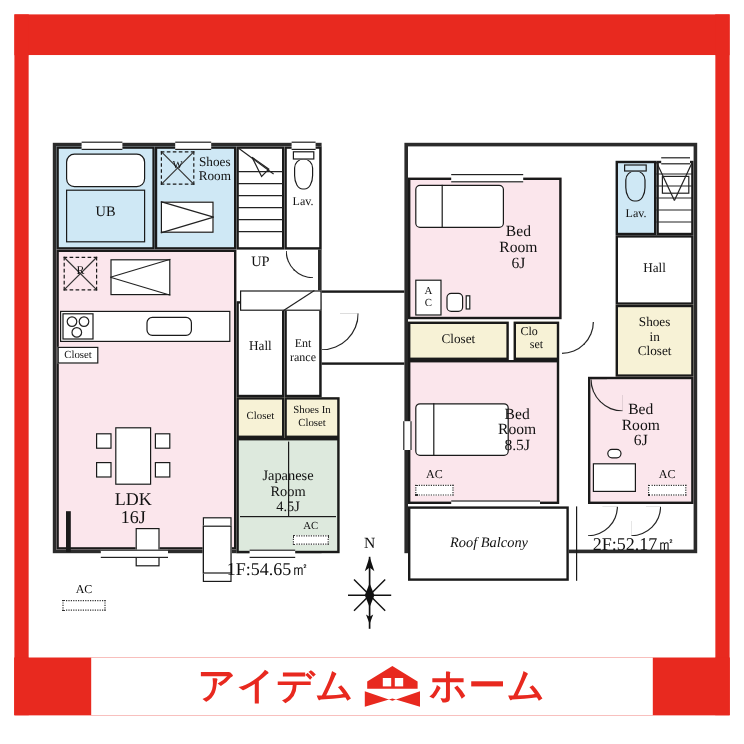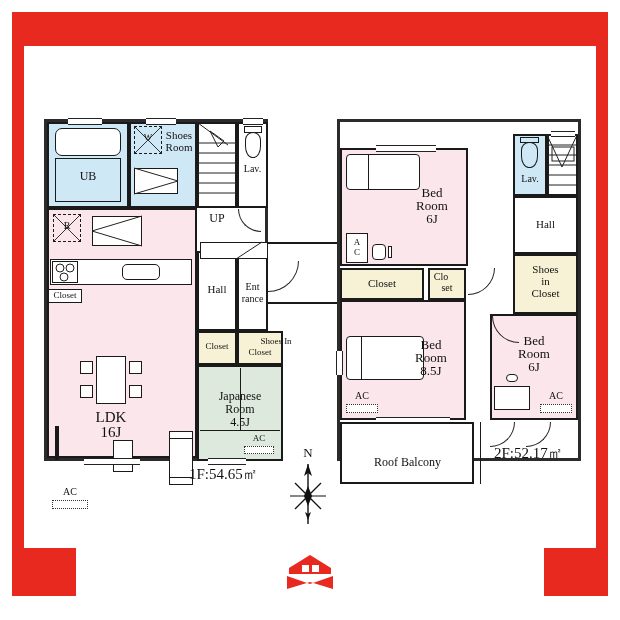--- a/index.html
+++ b/index.html
@@ -174,21 +174,21 @@
       </svg>
       <div class="door-r" style="left:244px;top:215px;width:30px;height:30px;"></div>
       <div class="line" style="left:244px;top:196px;width:76px;height:2px;"></div>
       <div class="line" style="left:318px;top:196px;width:2px;height:62px;"></div>
       <div class="line" style="left:244px;top:256px;width:76px;height:2px;"></div>
 
       <div class="rm w cream" style="left:173px;top:285px;width:40px;height:34px;"></div>
       <div class="lbl f9" style="left:171px;top:296px;width:44px;">Closet</div>
 
       <div class="rm w cream" style="left:213px;top:285px;width:46px;height:34px;"></div>
-      <div class="lbl f9" style="left:211px;top:291px;width:50px;padding-left:16px;">Shoes In</div>
+      <div class="lbl f9" style="left:211px;top:291px;width:50px;">Shoes In</div>
       <div class="lbl f9" style="left:211px;top:302px;width:50px;">Closet</div>
 
       <div class="rm w green" style="left:173px;top:319px;width:86px;height:96px;"></div>
       <div class="lbl f12" style="left:168px;top:344px;width:96px;">Japanese</div>
       <div class="lbl f12" style="left:168px;top:357px;width:96px;">Room</div>
       <div class="lbl f12" style="left:168px;top:370px;width:96px;">4.5J</div>
       <div class="line" style="left:176px;top:384px;width:80px;height:1px;"></div>
       <div class="line" style="left:216px;top:322px;width:1px;height:62px;"></div>
       <div class="ac" style="left:220px;top:400px;width:30px;height:8px;"></div>
       <div class="lbl f9" style="left:220px;top:388px;width:30px;">AC</div>
@@ -286,37 +286,39 @@
       <div class="lbl f13" style="left:466px;top:288px;width:88px;">Bed</div>
       <div class="lbl f13" style="left:466px;top:301px;width:88px;">Room</div>
       <div class="lbl f13" style="left:466px;top:314px;width:88px;">6J</div>
       <div class="fix" style="left:470px;top:340px;width:36px;height:24px;"></div>
       <div class="fix" style="left:482px;top:328px;width:12px;height:8px;border-radius:5px;"></div>
       <div class="ac" style="left:516px;top:358px;width:32px;height:9px;"></div>
       <div class="lbl f10" style="left:516px;top:345px;width:32px;">AC</div>
       <div class="door" style="left:468px;top:270px;width:26px;height:26px;"></div>
 
       <div class="rm w white" style="left:316px;top:376px;width:134px;height:62px;"></div>
-      <div class="lbl f12" style="left:316px;top:410px;width:135px;">Roof Balcony</div>
+      <div class="lbl f12" style="left:316px;top:400px;width:135px;font-style:italic;">Roof Balcony</div>
 
       <div class="door-r" style="left:466px;top:376px;width:24px;height:24px;"></div>
       <div class="door-r" style="left:502px;top:376px;width:24px;height:24px;"></div>
       <div class="line" style="left:456px;top:376px;width:1px;height:62px;"></div>
 
       <div class="area" style="left:470px;top:398px;">2F:52.17㎡</div>
     </div>
 
   </div>
 
   <div class="logo-wrap">
     <div class="logo-inner">
+      <span class="logo-text">アイデム</span>
       <span class="logo-mark">
         <svg width="50" height="34" viewBox="0 0 50 34">
           <path d="M25 0 L46 13 L46 19 L4 19 L4 13 Z" fill="#e8291f"></path>
           <rect x="17" y="10" width="7" height="7" fill="#ffffff"></rect>
           <rect x="27" y="10" width="7" height="7" fill="#ffffff"></rect>
           <path d="M2 21 L25 29 L48 21 L48 34 L25 27 L2 34 Z" fill="#e8291f"></path>
         </svg>
       </span>
+      <span class="logo-text">ホーム</span>
     </div>
   </div>
 
 </div>
 
 </body></html>

